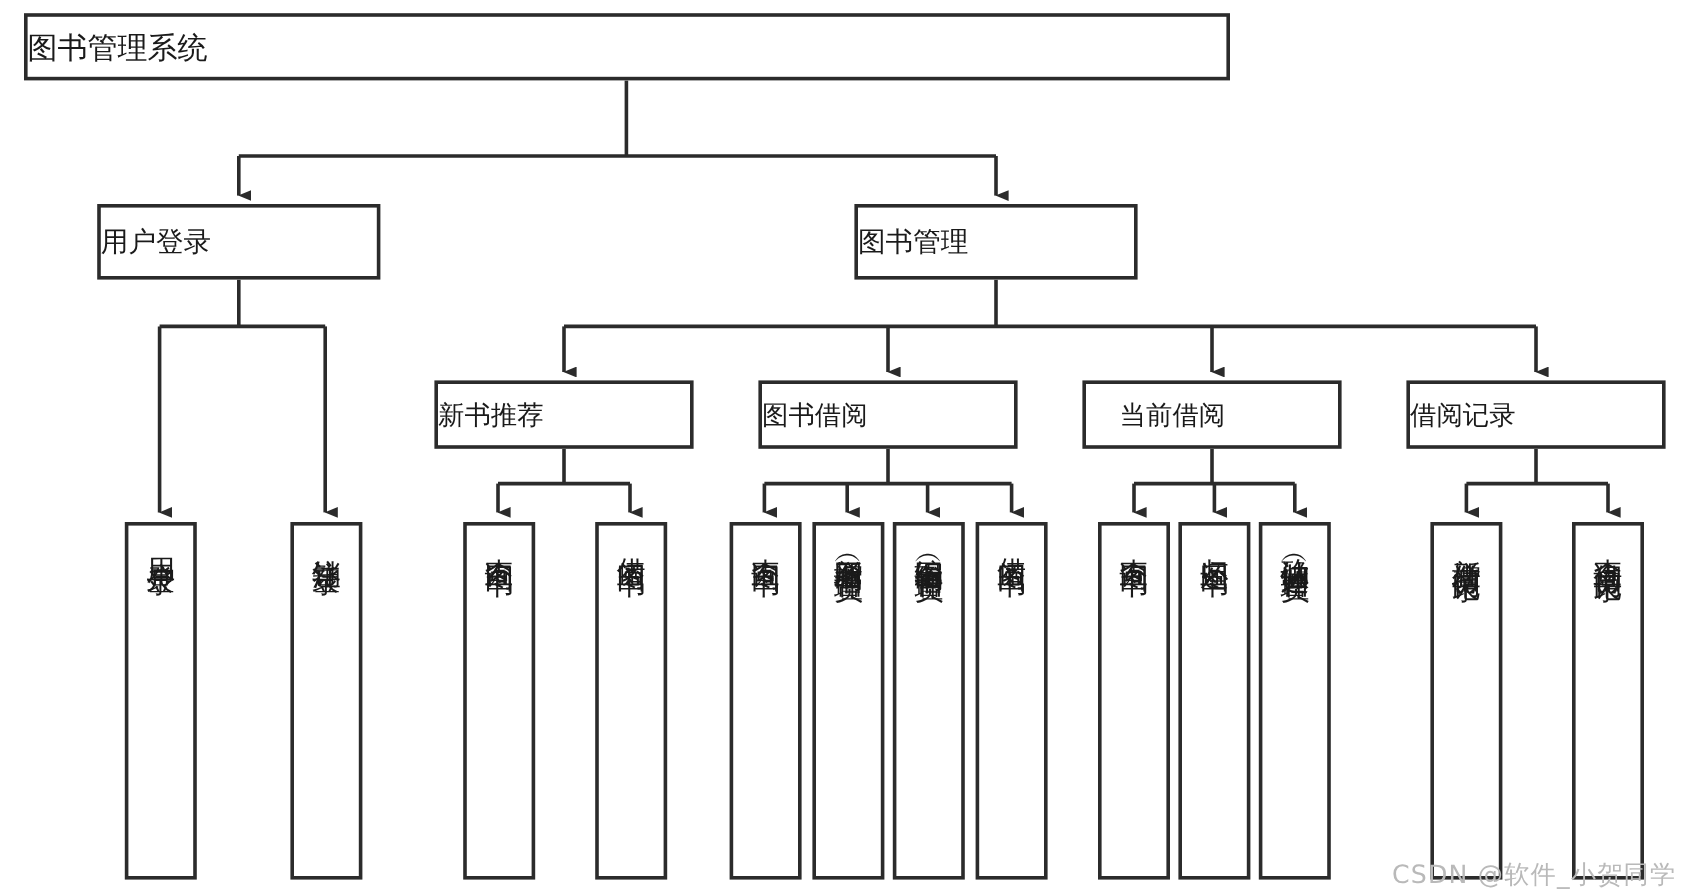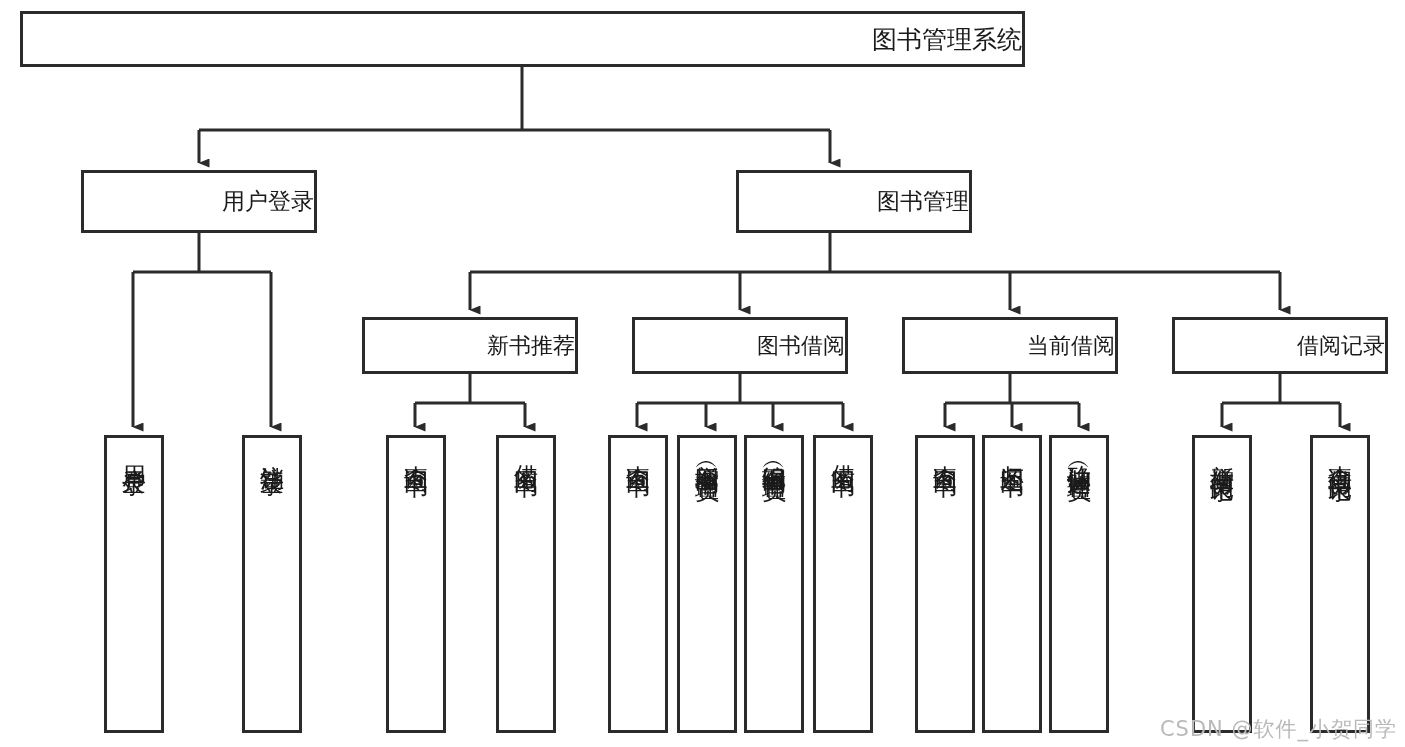--- a/index.html
+++ b/index.html
@@ -25,21 +25,21 @@
     width: 1405px;
     height: 747px;
   }
   .node-box {
     position: absolute;
     box-sizing: border-box;
     border: 3px solid #2b2b2b;
     background: #ffffff;
     display: flex;
     align-items: center;
-    justify-content: flex-end;
+    justify-content: flex-start;
     color: #1a1a1a;
   }
   .node-box.level-root {
     font-size: 25px;
   }
   .node-box.level-2 {
     font-size: 23px;
   }
   .node-box.level-3 {
     font-size: 22px;
@@ -130,21 +130,21 @@
     </g>
   </svg>
 
   <div class="node-box level-root" style="left:20px; top:11px; width:1005px; height:56px;">
     <span class="node-label">图书管理系统</span>
   </div>
 
   <div class="node-box level-2" style="left:81px; top:170px; width:236px; height:63px;">
     <span class="node-label">用户登录</span>
   </div>
-  <div class="node-box level-2" style="left:712px; top:170px; width:236px; height:63px;margin-left:24px;">
+  <div class="node-box level-2" style="left:712px; top:170px; width:236px; height:63px;">
     <span class="node-label">图书管理</span>
   </div>
 
   <div class="node-box level-3" style="left:632px; top:317px; width:216px; height:57px;">
     <span class="node-label">图书借阅</span>
   </div>
   <div class="node-box level-3" style="left:362px; top:317px; width:216px; height:57px;">
     <span class="node-label">新书推荐</span>
   </div>
   <div class="node-box level-3" style="left:902px; top:317px; width:216px; height:57px;padding-left:28px;">

